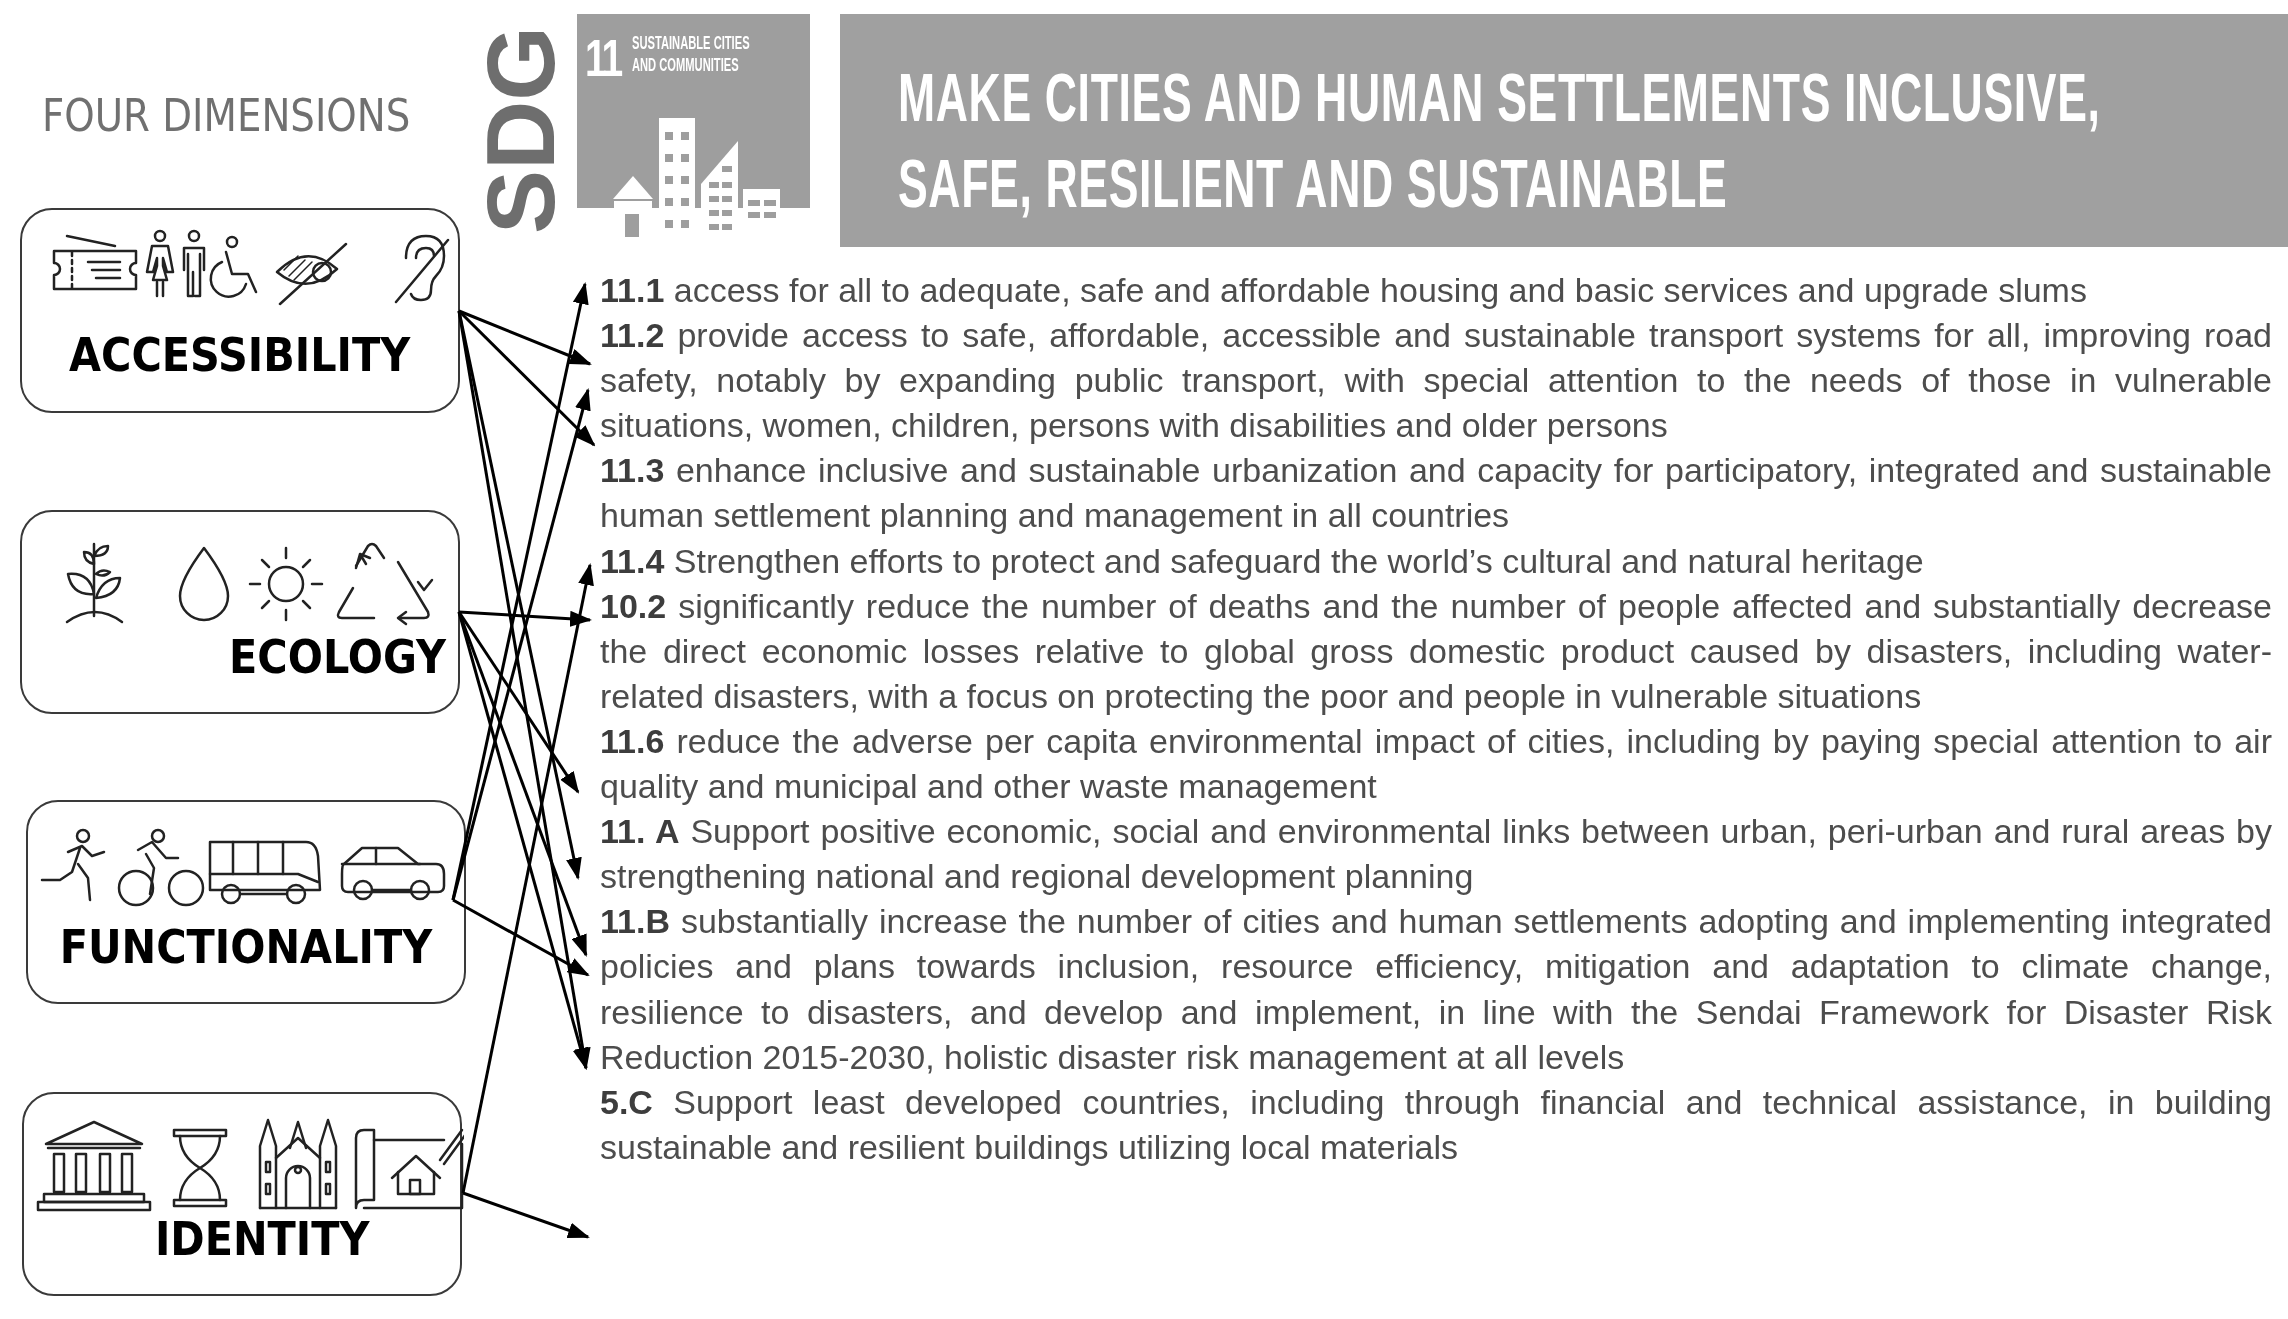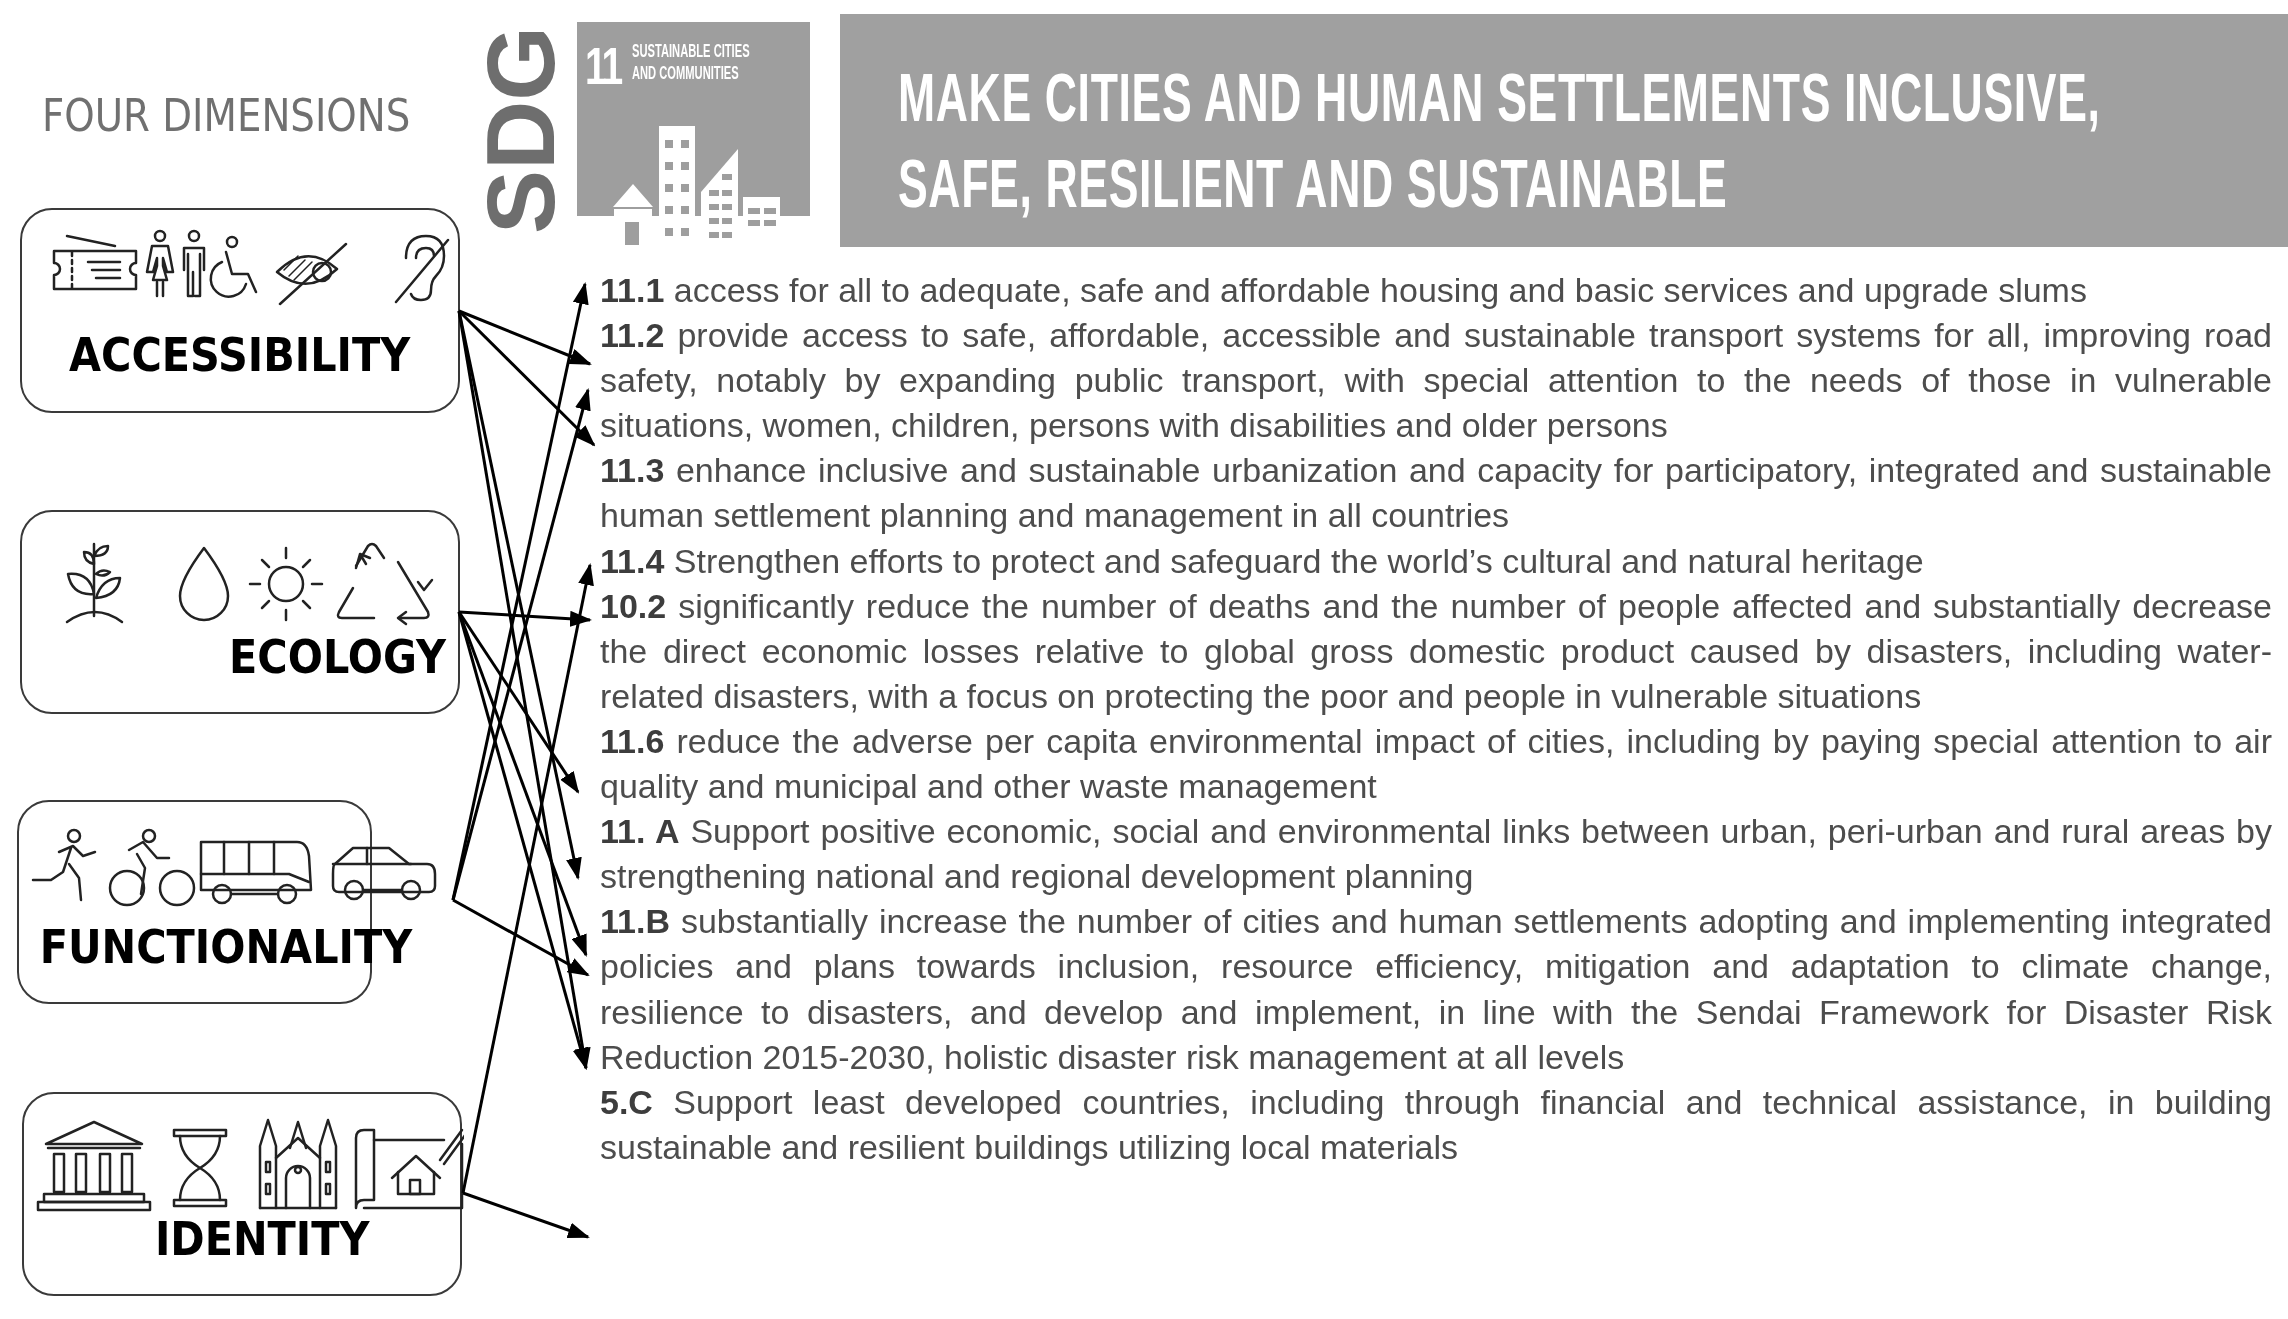--- a/index.html
+++ b/index.html
@@ -4,21 +4,21 @@
 <style>
   html, body { margin:0; padding:0; background:#ffffff; }
   body { width:2288px; height:1319px; position:relative; overflow:hidden; font-family:"Liberation Sans", sans-serif; }
   .abs { position:absolute; }
   #four-dim { left:42px; top:90px; font-size:44px; color:#707070; letter-spacing:0px; font-family:"DejaVu Sans", sans-serif; font-weight:normal; transform:scaleX(0.88); transform-origin:left top; white-space:nowrap; }
   .dim-box { position:absolute; border:2.5px solid #3a3a3a; border-radius:32px; background:#fff; box-sizing:border-box; }
   .dim-icons { position:absolute; left:0; right:0; top:18px; height:100px; }
   .dim-label { position:absolute; left:0; right:0; text-align:center; font-family:"DejaVu Sans", sans-serif; font-weight:bold; color:#000; font-size:46px; white-space:nowrap; }
   .dim-label span { display:inline-block; transform:scaleX(0.9); }
   #sdg-vert { left:470px; top:14px; width:100px; height:233px; }
-  #sdg-tile { left:577px; top:14px; width:233px; height:194px; background:#9e9e9e;margin-top:8px; }
+  #sdg-tile { left:577px; top:14px; width:233px; height:194px; background:#9e9e9e; }
   #sdg-num { position:absolute; left:8px; top:14px; font-size:52px; font-weight:bold; color:#fff; font-family:"Liberation Sans", sans-serif; letter-spacing:-4px; transform:scaleX(0.75); transform-origin:left top; }
   #sdg-name { position:absolute; left:55px; top:18px; font-size:18px; color:#fff; line-height:22px; font-family:"Liberation Sans", sans-serif; font-weight:bold; transform:scaleX(0.62); transform-origin:left top; white-space:nowrap; }
   #banner { left:840px; top:14px; width:1540px; height:233px; background:#a0a0a0; }
   #banner-title { position:absolute; left:58px; top:40px; color:#fff; font-family:"Liberation Sans", sans-serif; font-weight:bold; font-size:68px; line-height:86px; white-space:nowrap; transform:scaleX(0.655); transform-origin:left top; letter-spacing:1px; }
   #targets { left:600px; top:268px; width:1672px; font-family:"Liberation Sans", sans-serif; color:#4d4d4d; font-size:34px; line-height:45.1px; }
   .target { text-align:justify; text-align-last:left; }
   .target b { color:#3d3d3d; }
   #arrows { left:0; top:0; width:2288px; height:1319px; pointer-events:none; }
 </style>
 </head>
@@ -168,21 +168,21 @@
         <path d="M376,28 l30,50 q2,6 -4,6 h-24"></path>
         <path d="M384,78 l-8,6 l8,6"></path>
         <path d="M352,84 h-32 q-6,0 -3,-6 l14,-24"></path>
         <path d="M396,48 l6,8 l8,-10"></path>
       </g>
     </g>
   </svg>
   <div class="dim-label" style="top:118px;text-align:right;"><span>ECOLOGY</span></div>
 </div>
 
-<div class="dim-box" style="left:17px;top:800px;width:355px;height:204px;">
+<div class="dim-box" style="left:26px;top:800px;width:440px;height:204px;">
   <svg class="dim-icons" viewBox="0 0 440 100" width="440" height="100" style="top:22px">
     <g fill="none" stroke="#222" stroke-width="2.5" stroke-linejoin="round" stroke-linecap="round">
       <g>
         <circle cx="55" cy="12" r="6"></circle>
         <path d="M40,28 l14,-6 l10,10 l12,-4"></path>
         <path d="M52,24 l-8,24 l-12,8 h-18"></path>
         <path d="M50,40 l10,14 l2,22"></path>
       </g>
       <g>
         <circle cx="130" cy="12" r="6"></circle>

